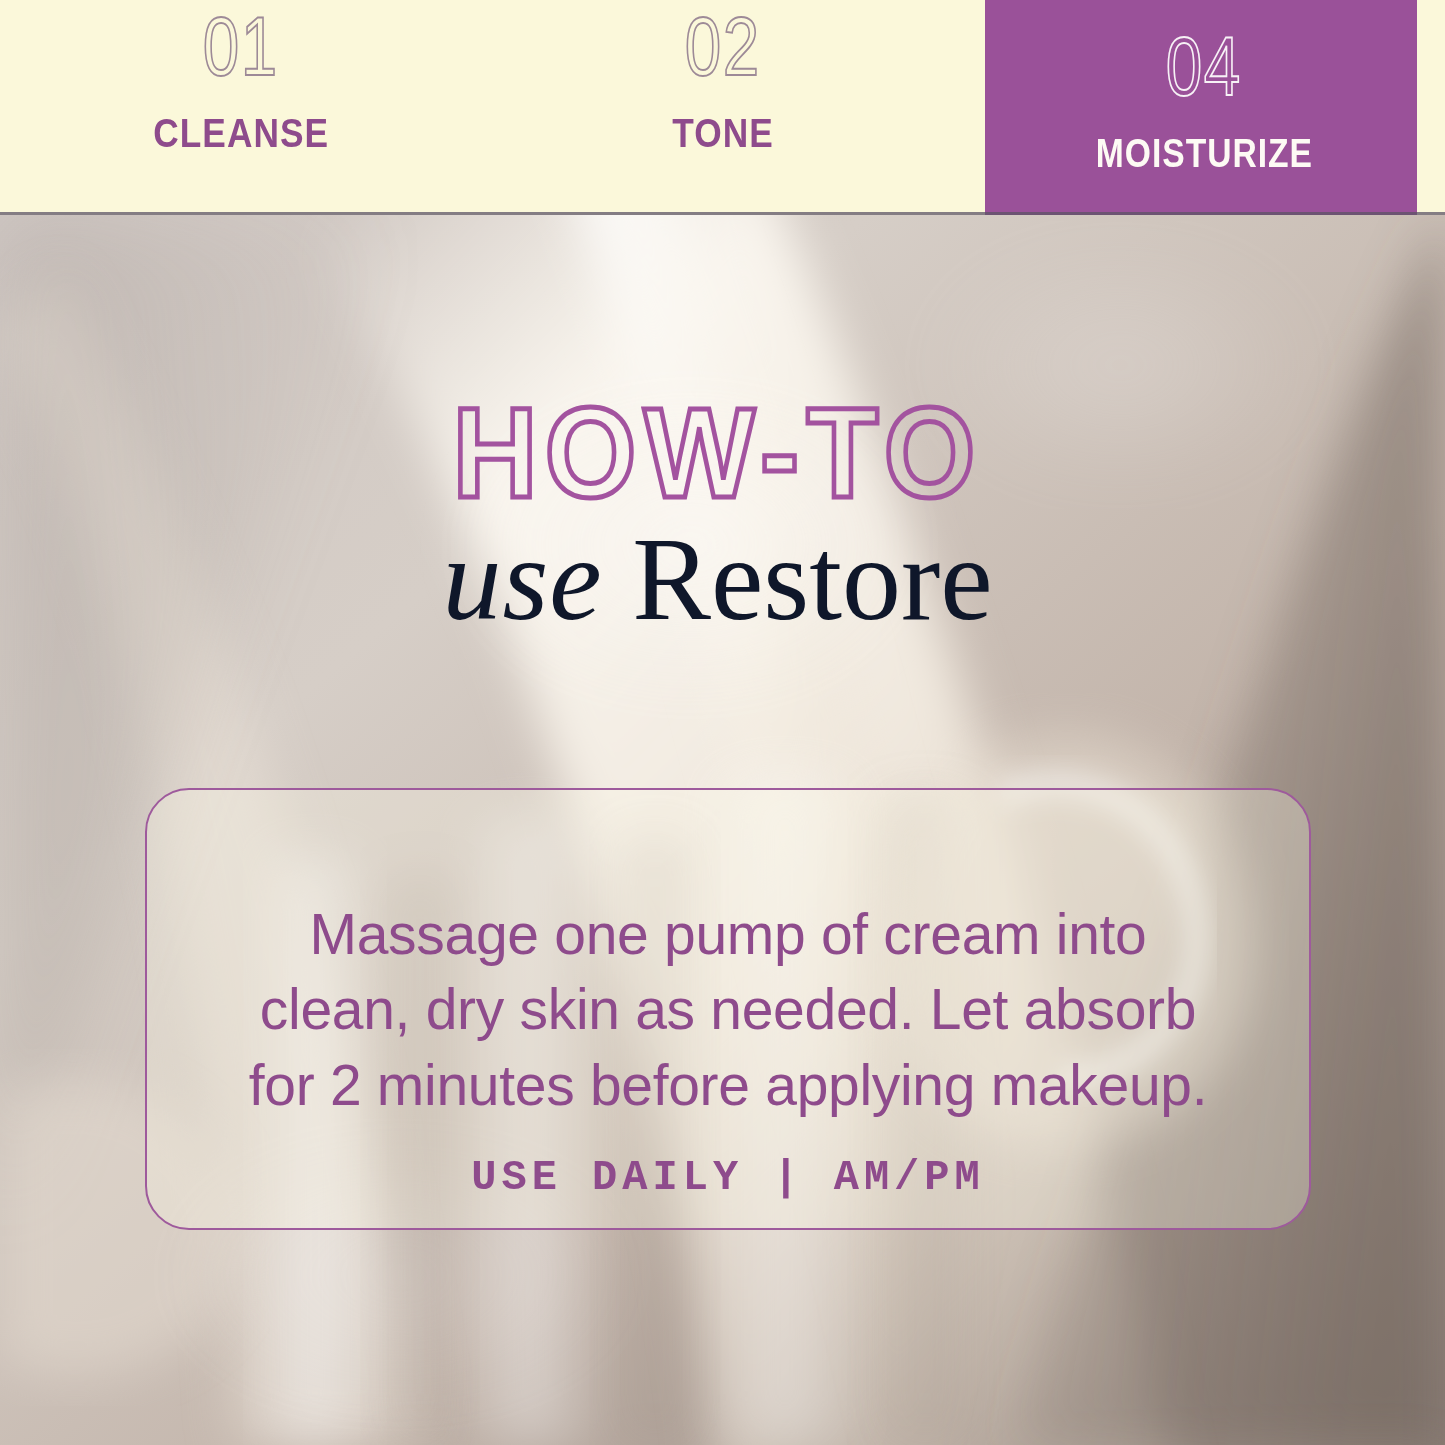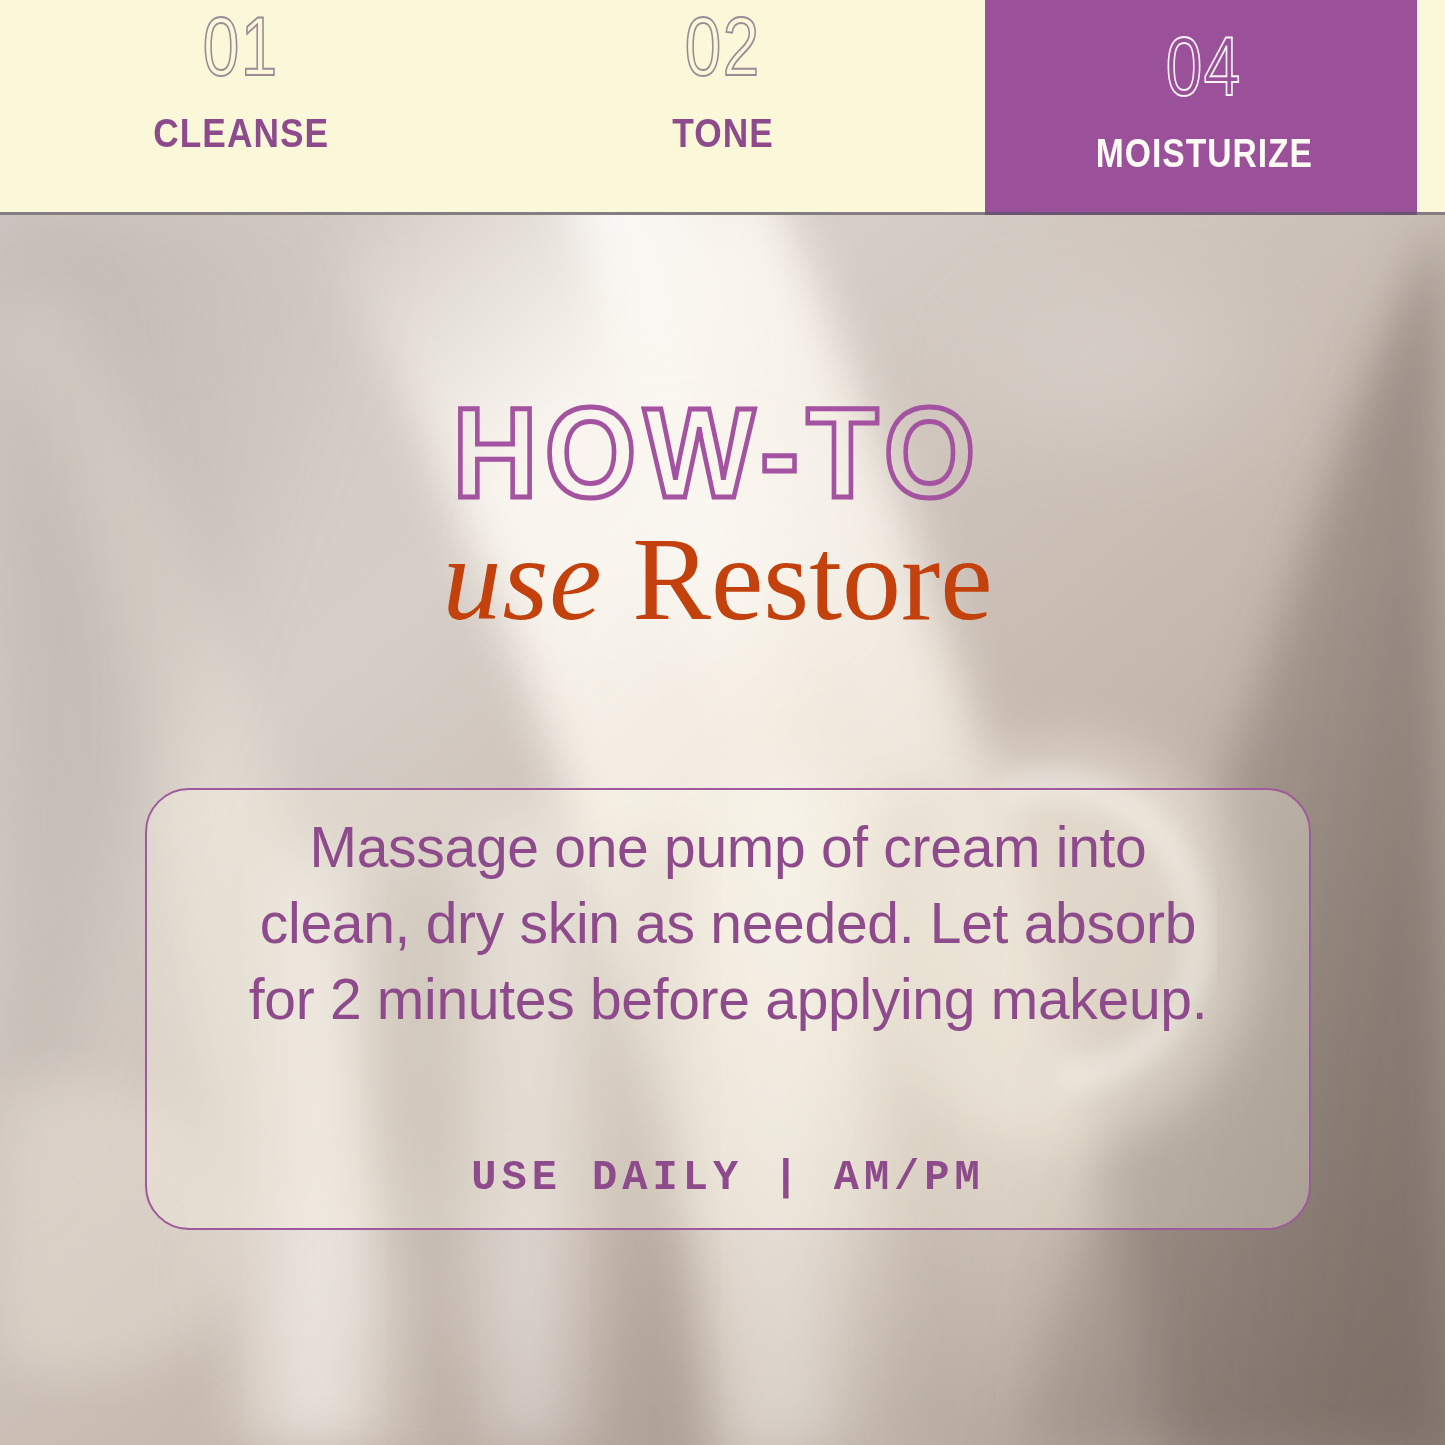--- a/index.html
+++ b/index.html
@@ -136,21 +136,21 @@
     -webkit-text-stroke: 5px #a3539f;
     transform: scaleX(.92);
     display: block;
   }
   .headline-script {
     display: block;
     margin-top: 4px;
     font-family: "Liberation Serif", serif;
     font-size: 118px;
     line-height: 1.05;
-    color: #c2410c;
+    color: #0f172a;
     white-space: nowrap;
   }
   .headline-script .word-italic {
     font-style: italic;
     font-weight: 400;
     letter-spacing: 1px;
   }
   .headline-script .word-roman {
     font-style: normal;
     font-weight: 400;
@@ -165,38 +165,38 @@
     width: 1166px;
     height: 442px;
     box-sizing: border-box;
     border: 2px solid #9e5a9c;
     border-radius: 44px;
     background: rgba(253, 249, 232, .30);
     z-index: 3;
     display: flex;
     flex-direction: column;
     align-items: center;
-    justify-content: space-between;
+    justify-content: flex-end;
     padding: 20px 70px 26px;
   }
 
   .instruction-body {
     font-family: "Liberation Sans", sans-serif;
     font-size: 57px;
     line-height: 1.33;
     font-weight: 400;
     color: #8e4b8c;
     text-align: center;
     letter-spacing: -.3px;
     max-width: 1000px;
     margin: 0;
   }
 
   .instruction-meta {
-    margin-top: 56px;
+    margin-top: 30px;
     font-family: "Liberation Mono", monospace;
     font-size: 42px;
     font-weight: 700;
     letter-spacing: 5px;
     color: #8e4b8c;
     text-align: center;
     white-space: nowrap;
   }
 </style>
 </head>

